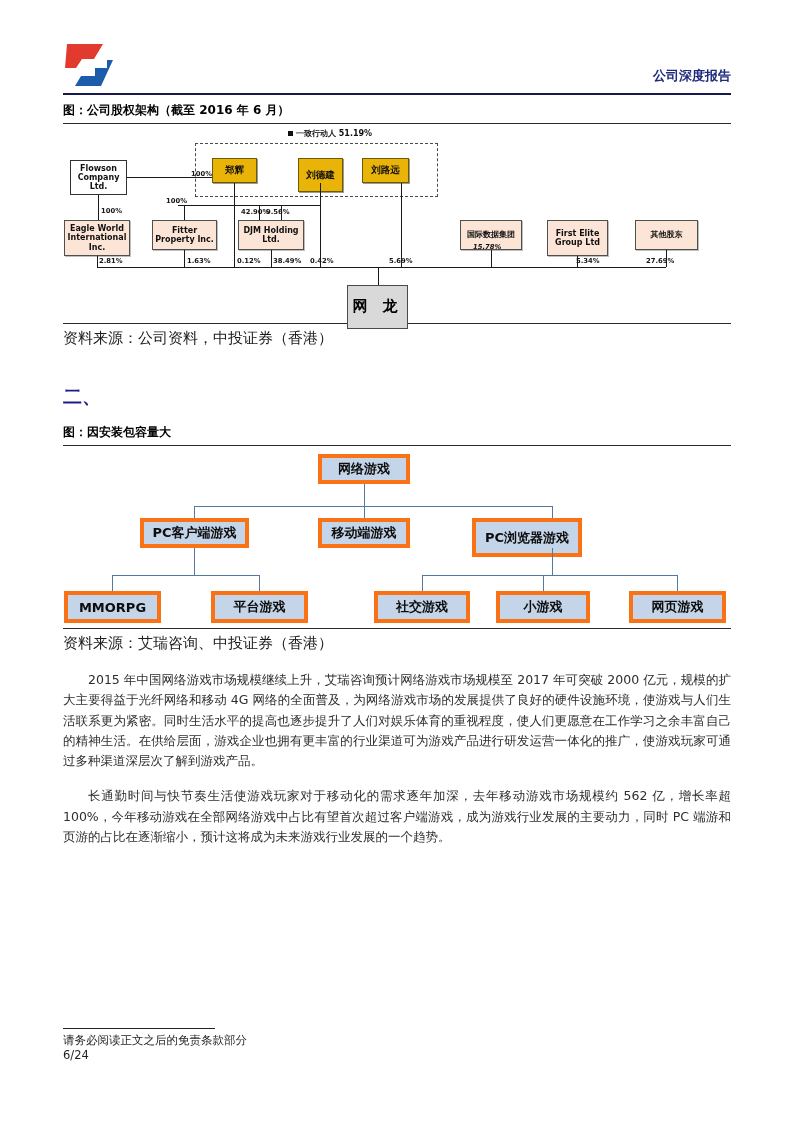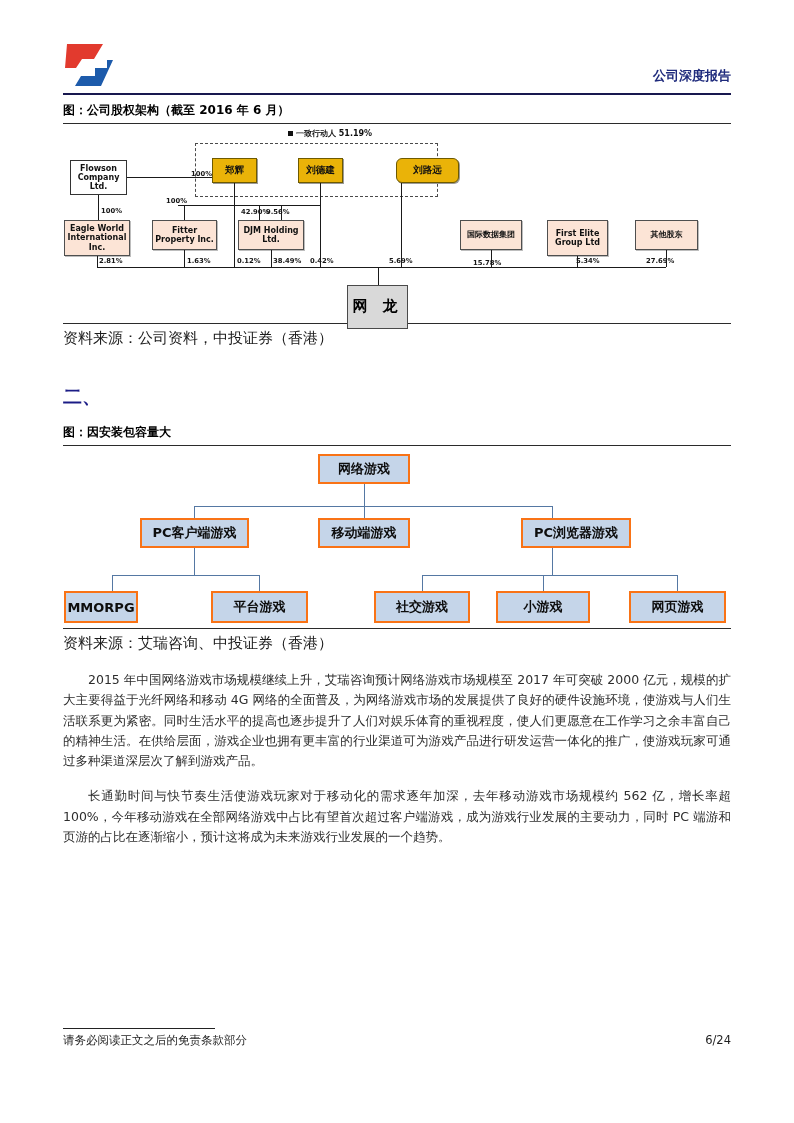--- a/index.html
+++ b/index.html
@@ -46,28 +46,28 @@
 
   
   .sec-title { margin-top:34px; display:flex; font-size:19px; font-weight:bold; color:#1b1c86; }
   .sec-num { margin-right:30px; }
   .para { margin-top:15px; font-size:12.5px; line-height:1.62; color:#2d2d2d;
           text-align:justify; text-indent:2em; }
 
   
   .tree { position:relative; height:178px; margin-top:4px; }
   .tline { position:absolute; background:#5578a3; }
-  .tbox { position:absolute; background:#c5d5e9; border:2px solid #f97316;
+  .tbox { position:absolute; background:#c5d5e9; border:4px solid #f97316;
           display:flex; align-items:center; justify-content:center;
           font-weight:bold; font-size:13px; color:#0d0d0d; }
 
   
   .footer { position:absolute; left:63px; right:63px; top:1028px; }
   .footer-rule { width:152px; border-top:1.5px solid #222; margin-bottom:4px; }
-  .footer-row { display:flex; justify-content:space-between; font-size:11.5px; color:#1f1f1f; }
+  .footer-row { display:flex; justify-content:space-between; font-size:11.5px; color:#1f1f1f;flex-direction:column; }
 </style>
 </head>
 <body>
 
 <div class="page">
   <div class="content">
 
     <div class="hdr">
       <div class="brand">
         <svg class="logo" viewBox="0 0 52 46">
@@ -84,22 +84,22 @@
       <div class="org">
 
         <div class="top-label" style="left:225px; top:1px;">
           <span class="sq"></span>
           <span>一致行动人 51.19%</span>
         </div>
 
         <div class="dashed-box" style="left:132px; top:16px; width:243px; height:54px;"></div>
 
         <div class="obox ybox" style="left:149px; top:31px; width:45px; height:25px;">郑辉</div>
-        <div class="obox ybox" style="left:235px; top:31px; width:45px; height:25px;">刘德建</div>
-        <div class="obox ybox" style="left:333px; top:31px; width:63px; height:25px;border-radius:6px;">刘路远</div>
+        <div class="obox ybox" style="left:235px; top:31px; width:45px; height:34px;">刘德建</div>
+        <div class="obox ybox" style="left:299px; top:31px; width:47px; height:25px;">刘路远</div>
 
         <div class="obox wbox" style="left:7px; top:33px; width:57px; height:35px;">Flowson Company Ltd.</div>
         <div class="line h" style="left:64px; top:50px; width:85px;"></div>
         <div class="pct" style="left:128px; top:43px;">100%</div>
         <div class="line v" style="left:35px; top:68px; height:25px;"></div>
         <div class="pct" style="left:38px; top:80px;">100%</div>
 
         <div class="line v" style="left:171px; top:56px; height:84px;"></div>
         <div class="line v" style="left:257px; top:56px; height:84px;"></div>
         <div class="line v" style="left:338px; top:56px; height:84px;"></div>
@@ -126,21 +126,21 @@
         <div class="line v" style="left:514px; top:129px; height:11px;"></div>
         <div class="line v" style="left:603px; top:123px; height:17px;"></div>
 
         <div class="line h" style="left:34px; top:140px; width:569px;"></div>
         <div class="pct" style="left:36px; top:130px;">2.81%</div>
         <div class="pct" style="left:124px; top:130px;">1.63%</div>
         <div class="pct" style="left:174px; top:130px;">0.12%</div>
         <div class="pct" style="left:210px; top:130px;">38.49%</div>
         <div class="pct" style="left:247px; top:130px;">0.42%</div>
         <div class="pct" style="left:326px; top:130px;">5.69%</div>
-        <div class="pct" style="left:410px; top:132px;">15.78%</div>
+        <div class="pct" style="left:410px; top:116px;font-style:italic;">15.78%</div>
         <div class="pct" style="left:513px; top:130px;">5.34%</div>
         <div class="pct" style="left:583px; top:130px;">27.69%</div>
 
         <div class="line v" style="left:315px; top:140px; height:18px;"></div>
         <div class="obox gbox" style="left:284px; top:158px; width:61px; height:44px;">网 龙</div>
       </div>
     </div>
     <div class="fig-source">资料来源：公司资料，中投证券（香港）</div>
 
     <div class="sec-title">
@@ -155,34 +155,34 @@
         <div class="tbox" style="left:255px; top:4px; width:92px; height:30px;">网络游戏</div>
 
         <div class="tline" style="left:301px; top:34px; width:1px; height:22px;"></div>
         <div class="tline" style="left:131px; top:56px; width:359px; height:1px;"></div>
         <div class="tline" style="left:131px; top:56px; width:1px; height:12px;"></div>
         <div class="tline" style="left:301px; top:56px; width:1px; height:12px;"></div>
         <div class="tline" style="left:489px; top:56px; width:1px; height:12px;"></div>
 
         <div class="tbox" style="left:77px; top:68px; width:109px; height:30px;">PC客户端游戏</div>
         <div class="tbox" style="left:255px; top:68px; width:92px; height:30px;">移动端游戏</div>
-        <div class="tbox" style="left:458px; top:68px; width:110px; height:30px;">PC浏览器游戏</div>
+        <div class="tbox" style="left:409px; top:68px; width:110px; height:39px;">PC浏览器游戏</div>
 
         <div class="tline" style="left:131px; top:98px; width:1px; height:27px;"></div>
         <div class="tline" style="left:49px; top:125px; width:147px; height:1px;"></div>
         <div class="tline" style="left:49px; top:125px; width:1px; height:16px;"></div>
         <div class="tline" style="left:196px; top:125px; width:1px; height:16px;"></div>
 
         <div class="tline" style="left:489px; top:98px; width:1px; height:27px;"></div>
         <div class="tline" style="left:359px; top:125px; width:255px; height:1px;"></div>
         <div class="tline" style="left:359px; top:125px; width:1px; height:16px;"></div>
         <div class="tline" style="left:480px; top:125px; width:1px; height:16px;"></div>
         <div class="tline" style="left:614px; top:125px; width:1px; height:16px;"></div>
 
-        <div class="tbox" style="left:1px; top:141px; width:74px; height:32px;">MMORPG</div>
+        <div class="tbox" style="left:1px; top:141px; width:97px; height:32px;">MMORPG</div>
         <div class="tbox" style="left:148px; top:141px; width:97px; height:32px;">平台游戏</div>
         <div class="tbox" style="left:311px; top:141px; width:96px; height:32px;">社交游戏</div>
         <div class="tbox" style="left:433px; top:141px; width:94px; height:32px;">小游戏</div>
         <div class="tbox" style="left:566px; top:141px; width:97px; height:32px;">网页游戏</div>
       </div>
     </div>
     <div class="fig-source">资料来源：艾瑞咨询、中投证券（香港）</div>
 
     <p class="para">2015 年中国网络游戏市场规模继续上升，艾瑞咨询预计网络游戏市场规模至 2017 年可突破 2000 亿元，规模的扩大主要得益于光纤网络和移动 4G 网络的全面普及，为网络游戏市场的发展提供了良好的硬件设施环境，使游戏与人们生活联系更为紧密。同时生活水平的提高也逐步提升了人们对娱乐体育的重视程度，使人们更愿意在工作学习之余丰富自己的精神生活。在供给层面，游戏企业也拥有更丰富的行业渠道可为游戏产品进行研发运营一体化的推广，使游戏玩家可通过多种渠道深层次了解到游戏产品。</p>
     <p class="para">长通勤时间与快节奏生活使游戏玩家对于移动化的需求逐年加深，去年移动游戏市场规模约 562 亿，增长率超 100%，今年移动游戏在全部网络游戏中占比有望首次超过客户端游戏，成为游戏行业发展的主要动力，同时 PC 端游和页游的占比在逐渐缩小，预计这将成为未来游戏行业发展的一个趋势。</p>

